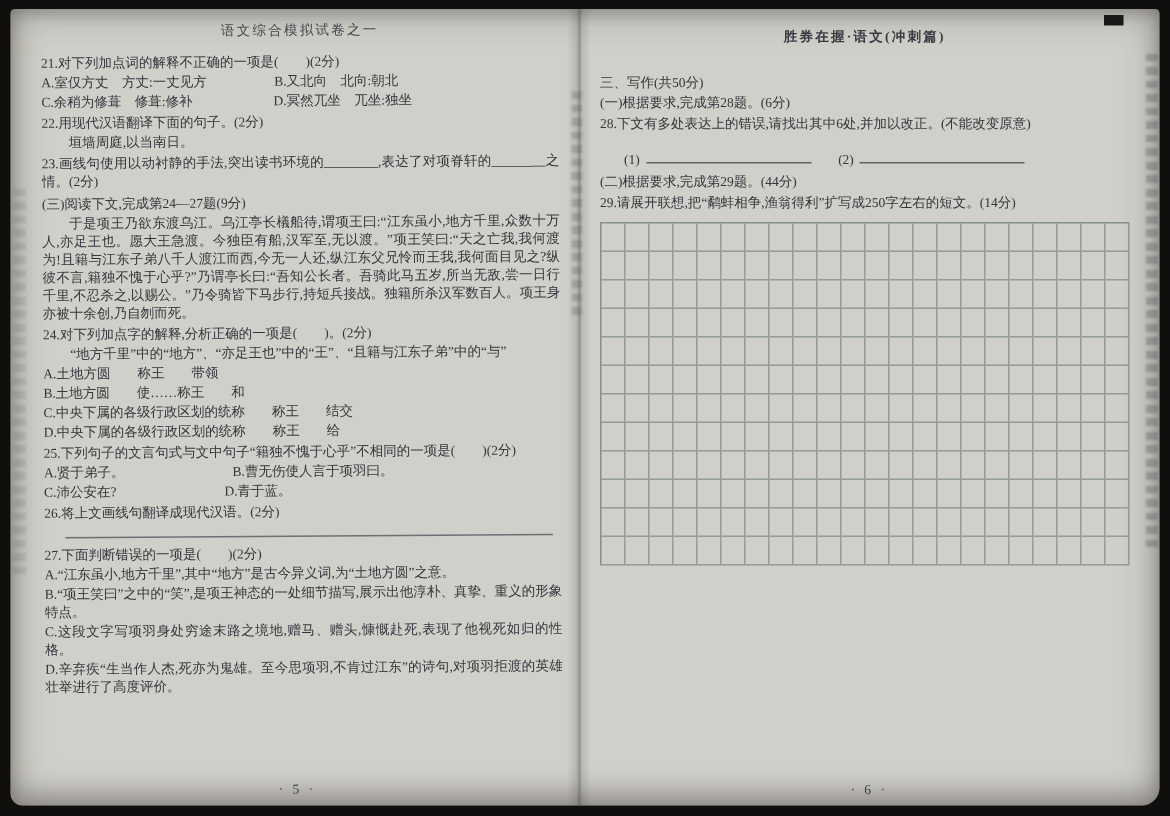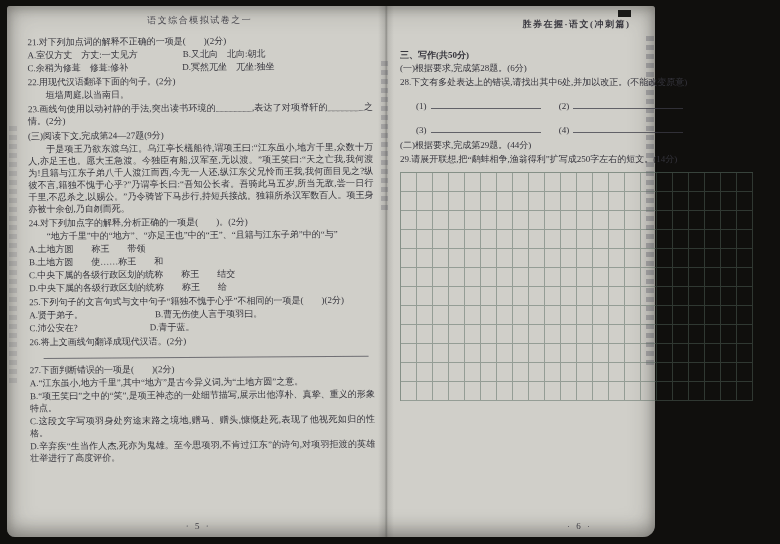--- a/index.html
+++ b/index.html
@@ -3,21 +3,21 @@
 <meta charset="utf-8">
 <style>
   * { margin:0; padding:0; box-sizing:border-box; }
   html, body { width:780px; height:544px; overflow:hidden; }
   body {
     background:#100f0d;
     font-family:"Liberation Serif", "DejaVu Serif", serif;
     position:relative;
   }
   .scan {
-    position:absolute; left:7px; top:6px; width:648px; height:531px;
+    position:absolute; left:7px; top:6px; width:766px; height:531px;
     background:#d0cfc9;
     border-radius:3px 3px 12px 8px;
     box-shadow: inset 0 0 26px rgba(40,38,34,.35), inset 0 -8px 14px rgba(40,38,34,.22), inset 0 4px 8px rgba(40,38,34,.18);
   }
   .page {
     position:absolute; top:0; bottom:0;
     color:#35343c; font-size:9px; line-height:12px;
   }
   .page-left { left:0; width:379px; padding:8px 12px 0 22px; transform:rotate(-0.4deg); }
   .page-right { left:379px; width:387px; padding:12px 20px 0 14px; }
@@ -28,21 +28,21 @@
   .page-header {
     text-align:center; font-size:9px; color:#45444c;
     letter-spacing:1.5px; margin-bottom:9px;
   }
   .page-right .page-header { font-weight:bold; color:#3a3940; }
   .line { text-align:justify; margin-bottom:1px; }
   .qgap { margin-top:2px; }
   .indent { text-indent:2em; }
   .passage { text-align:justify; text-indent:2em; margin:1px 0 2px; }
   .section { margin-top:3px; }
-  .sec-title { font-weight:bold; margin-top:19px; }
+  .sec-title { font-weight:normal; margin-top:19px; }
   .answer-line {
     height:10px; border-bottom:1px solid rgba(60,60,70,.65);
     margin:0 6px 5px 14px;
   }
   .blank-row { margin:12px 0 0 16px; white-space:nowrap; }
   .uline {
     display:inline-block; width:110px; height:8px;
     border-bottom:1px solid rgba(60,60,70,.75);
     margin:0 16px 0 4px;
   }
@@ -124,24 +124,20 @@
 
     <p class="line sec-title">三、写作(共50分)</p>
     <p class="line">(一)根据要求,完成第28题。(6分)</p>
 
     <p class="line qgap">28.下文有多处表达上的错误,请找出其中6处,并加以改正。(不能改变原意)</p>
 
     <div class="blank-row">
       <span>(1)</span><span class="uline"></span>
       <span>(2)</span><span class="uline"></span>
     </div>
-    <div class="blank-row">
-      <span>(3)</span><span class="uline"></span>
-      <span>(4)</span><span class="uline"></span>
-    </div>
 
     <p class="line section">(二)根据要求,完成第29题。(44分)</p>
     <p class="line qgap">29.请展开联想,把“鹬蚌相争,渔翁得利”扩写成250字左右的短文。(14分)</p>
 
     <div class="writing-grid" style="grid-template-columns: repeat(22, 1fr);">
         <div class="gcell"></div>
         <div class="gcell"></div>
         <div class="gcell"></div>
         <div class="gcell"></div>
         <div class="gcell"></div>

